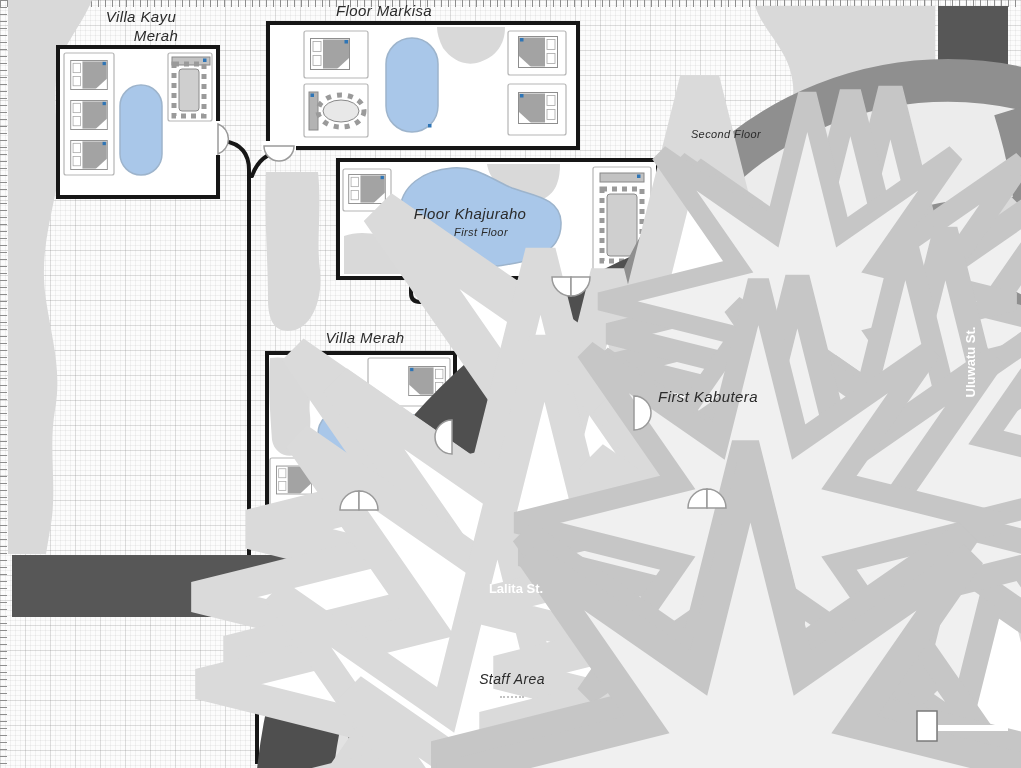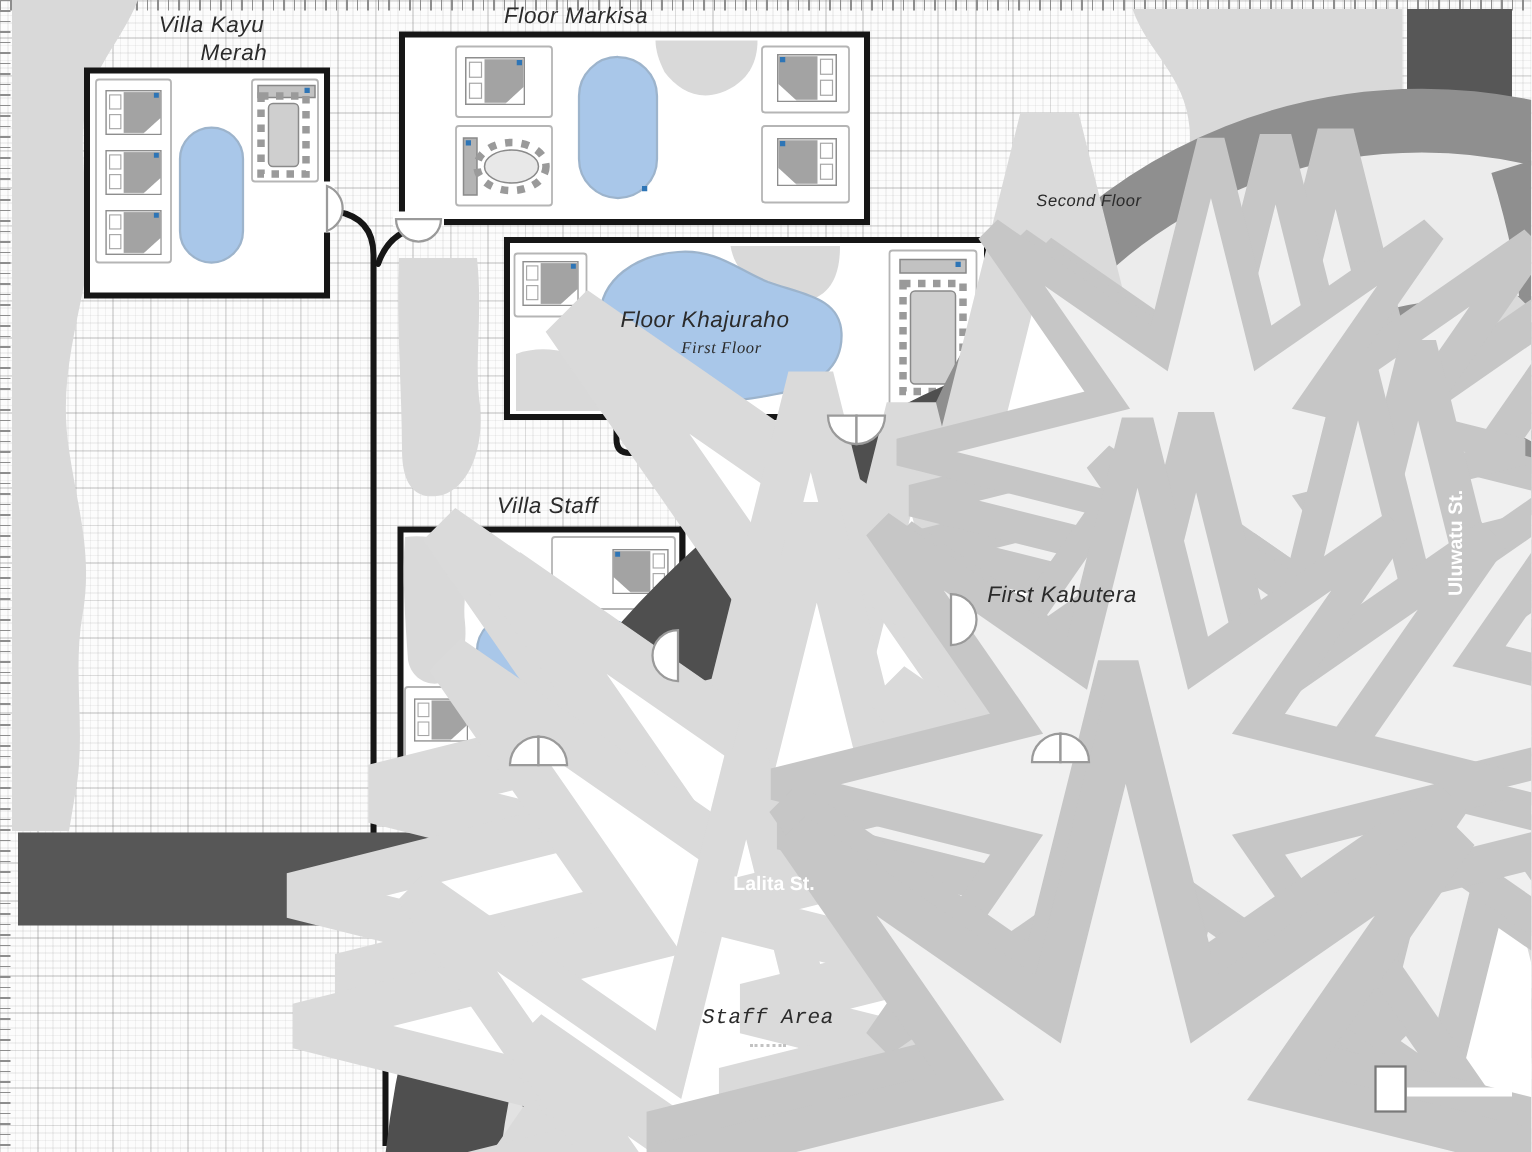--- a/index.html
+++ b/index.html
@@ -15,21 +15,21 @@
   }
   .ruler-top{position:absolute;left:0;top:0;right:0;height:7px;
     background:repeating-linear-gradient(to right,#8d8d8d 0 1px,transparent 1px 7px);}
   .ruler-left{position:absolute;left:0;top:0;bottom:0;width:7px;
     background:repeating-linear-gradient(to bottom,#8d8d8d 0 1px,transparent 1px 7px);}
   svg.plan{position:absolute;left:0;top:0;}
   .lbl{position:absolute;transform:translateX(-50%);text-align:center;white-space:nowrap;
        font-style:italic;color:#2b2b2b;letter-spacing:.4px;z-index:5;}
   .lbl.big{font-size:15px;}
   .lbl.small{font-size:11px;}
-  .lbl.mid{font-size:14px;font-family:Liberation Mono, monospace;}
+  .lbl.mid{font-size:14px;}
   .street-lbl{position:absolute;color:#fff;font-weight:bold;font-size:13px;z-index:6;
        transform:translateX(-50%);white-space:nowrap;}
   .street-lbl.vert{transform:translate(-50%,-50%) rotate(-90deg);}
   .staff-dashes{position:absolute;width:24px;border-top:2px dotted #c2c2c2;z-index:5;
        transform:translateX(-50%);}
 </style>
 </head>
 <body>
 
 <div class="canvas">
@@ -267,21 +267,21 @@
     <g>
       <rect x="938" y="725" width="70" height="6" fill="#ffffff"></rect>
       <rect x="917" y="711" width="20" height="30" fill="#ffffff" stroke="#7a7a7a" stroke-width="1.5"></rect>
     </g>
   </svg>
 
   <div class="lbl big" style="left:141px;top:8px;">Villa Kayu</div>
   <div class="lbl big" style="left:156px;top:27px;">Merah</div>
   <div class="lbl big" style="left:384px;top:2px;">Floor Markisa</div>
   <div class="lbl big" style="left:470px;top:205px;">Floor Khajuraho</div>
-  <div class="lbl small" style="left:481px;top:226px;font-family:Liberation Serif, serif;">First Floor</div>
+  <div class="lbl small" style="left:481px;top:226px;">First Floor</div>
   <div class="lbl small" style="left:726px;top:128px;">Second Floor</div>
-  <div class="lbl big" style="left:365px;top:329px;">Villa Staff</div>
+  <div class="lbl big" style="left:365px;top:329px;">Villa Merah</div>
   <div class="lbl big" style="left:708px;top:388px;">First Kabutera</div>
   <div class="lbl mid" style="left:512px;top:671px;">Staff Area</div>
   <div class="staff-dashes" style="left:512px;top:696px;"></div>
   <div class="street-lbl" style="left:516px;top:581px;">Lalita St.</div>
   <div class="street-lbl vert" style="left:970px;top:362px;">Uluwatu St.</div>
 </div>
 
 </body></html>

